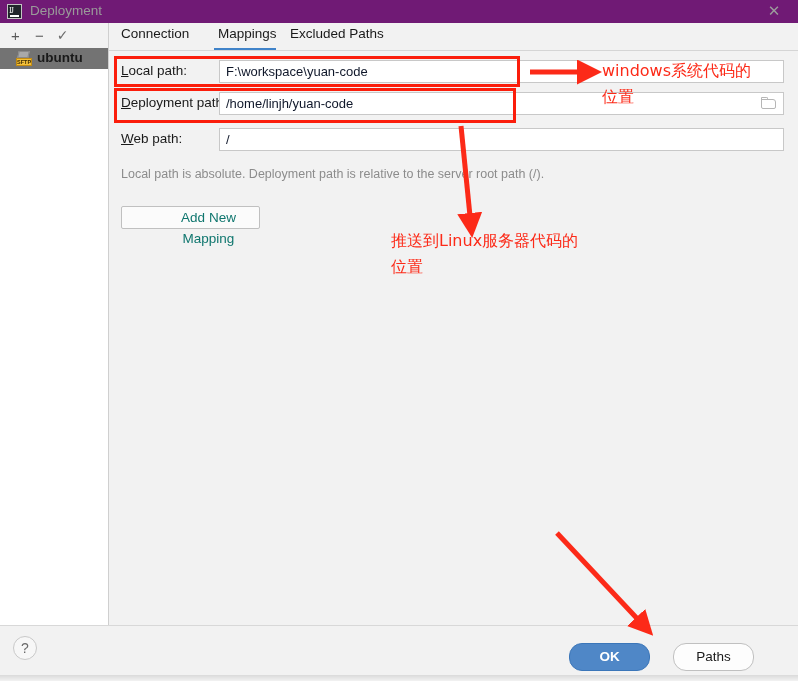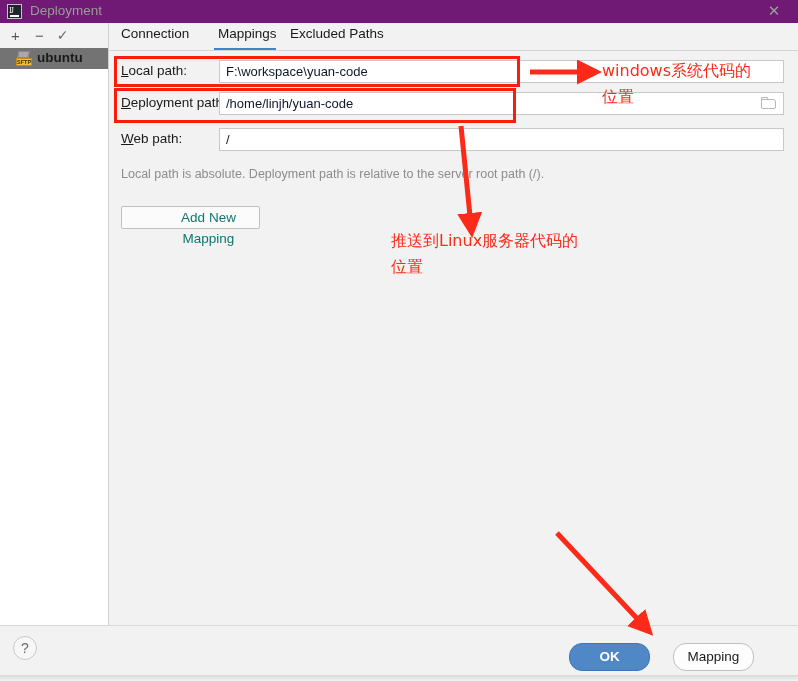--- a/index.html
+++ b/index.html
@@ -150,21 +150,21 @@
     </div>
 
     <div class="hint" style="left:12px;top:143px;">Local path is absolute. Deployment path is relative to the server root path (/).</div>
 
     <div class="addbtn" style="left:12px;top:183px;width:139px;height:23px;line-height:21px;">Add New Mapping</div>
   </div>
 
   <div class="bottombar">
     <div class="helpbtn">?</div>
     <div class="btn btn-ok">OK</div>
-    <div class="btn btn-cancel">Mapping</div>
+    <div class="btn btn-cancel">Paths</div>
   </div>
   <div class="shadowline"></div>
 
   <div class="anno">
     <div class="hi-box" style="left:114px;top:56px;width:406px;height:31px;"></div>
     <div class="hi-box" style="left:114px;top:88px;width:402px;height:35px;"></div>
 
     <svg width="798" height="681" style="position:absolute;left:0;top:0;">
       <defs>
         <marker id="ah" markerWidth="5" markerHeight="5" refX="2.6" refY="2.5" orient="auto">

